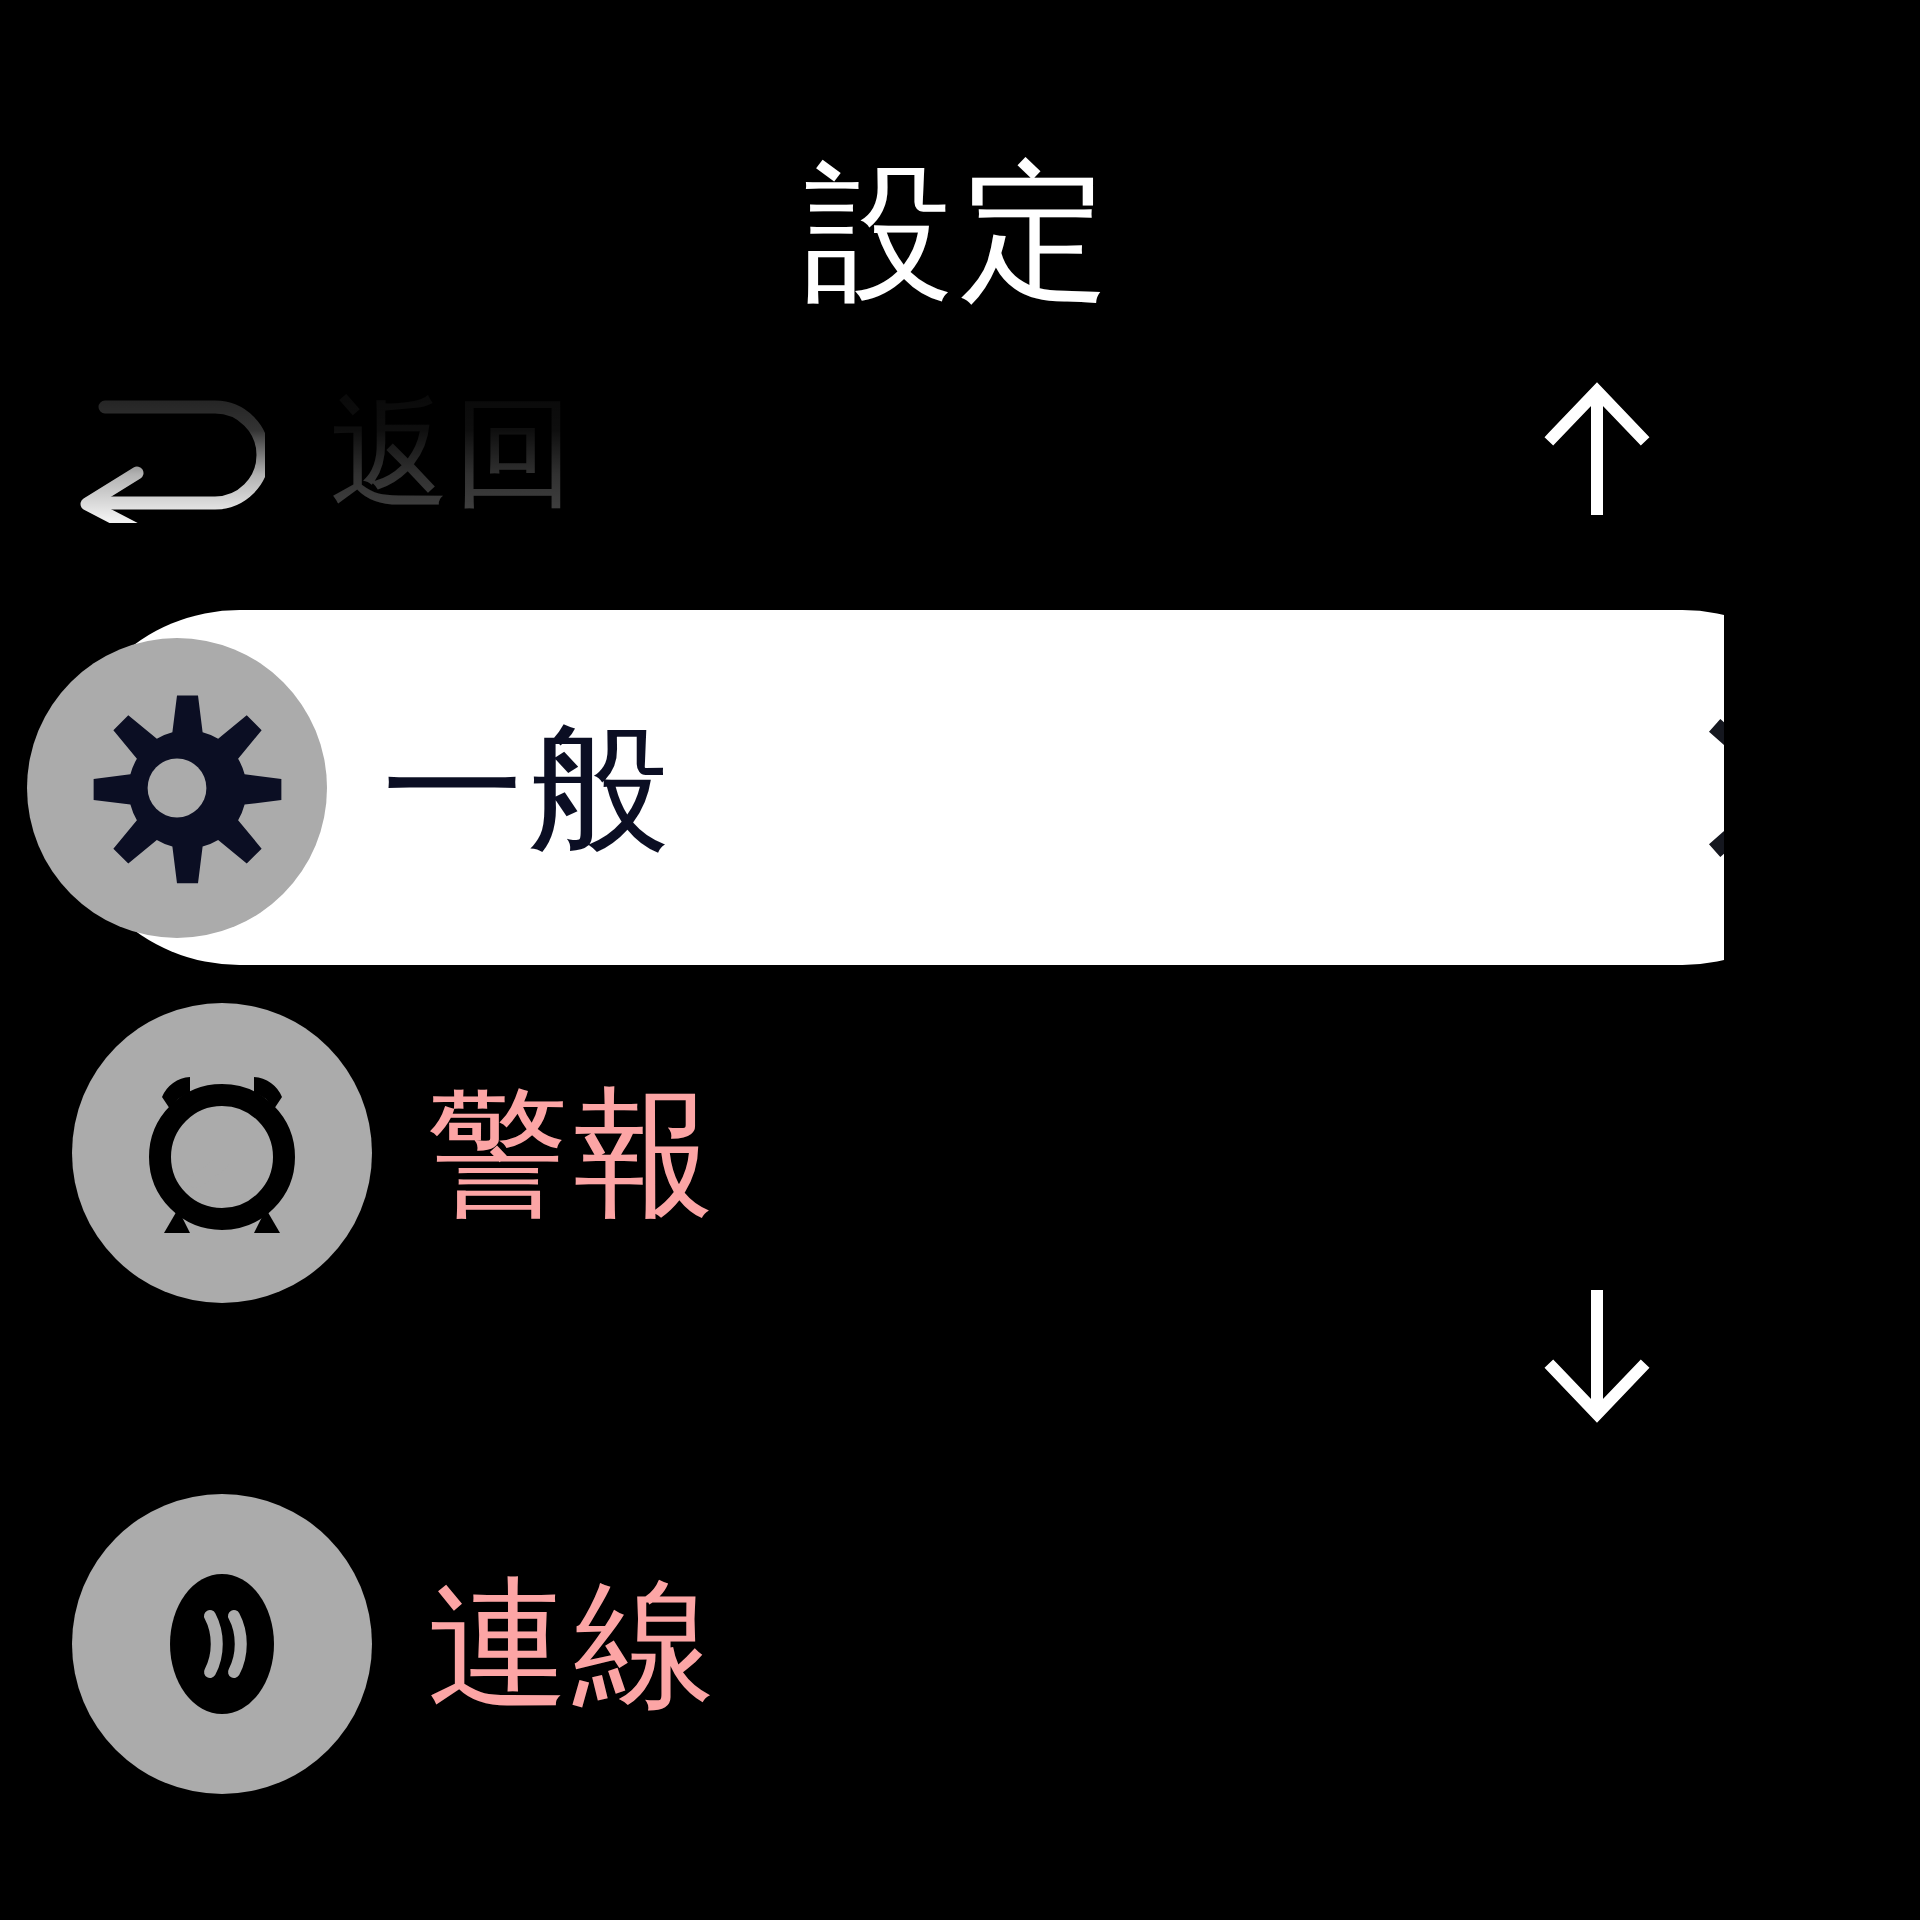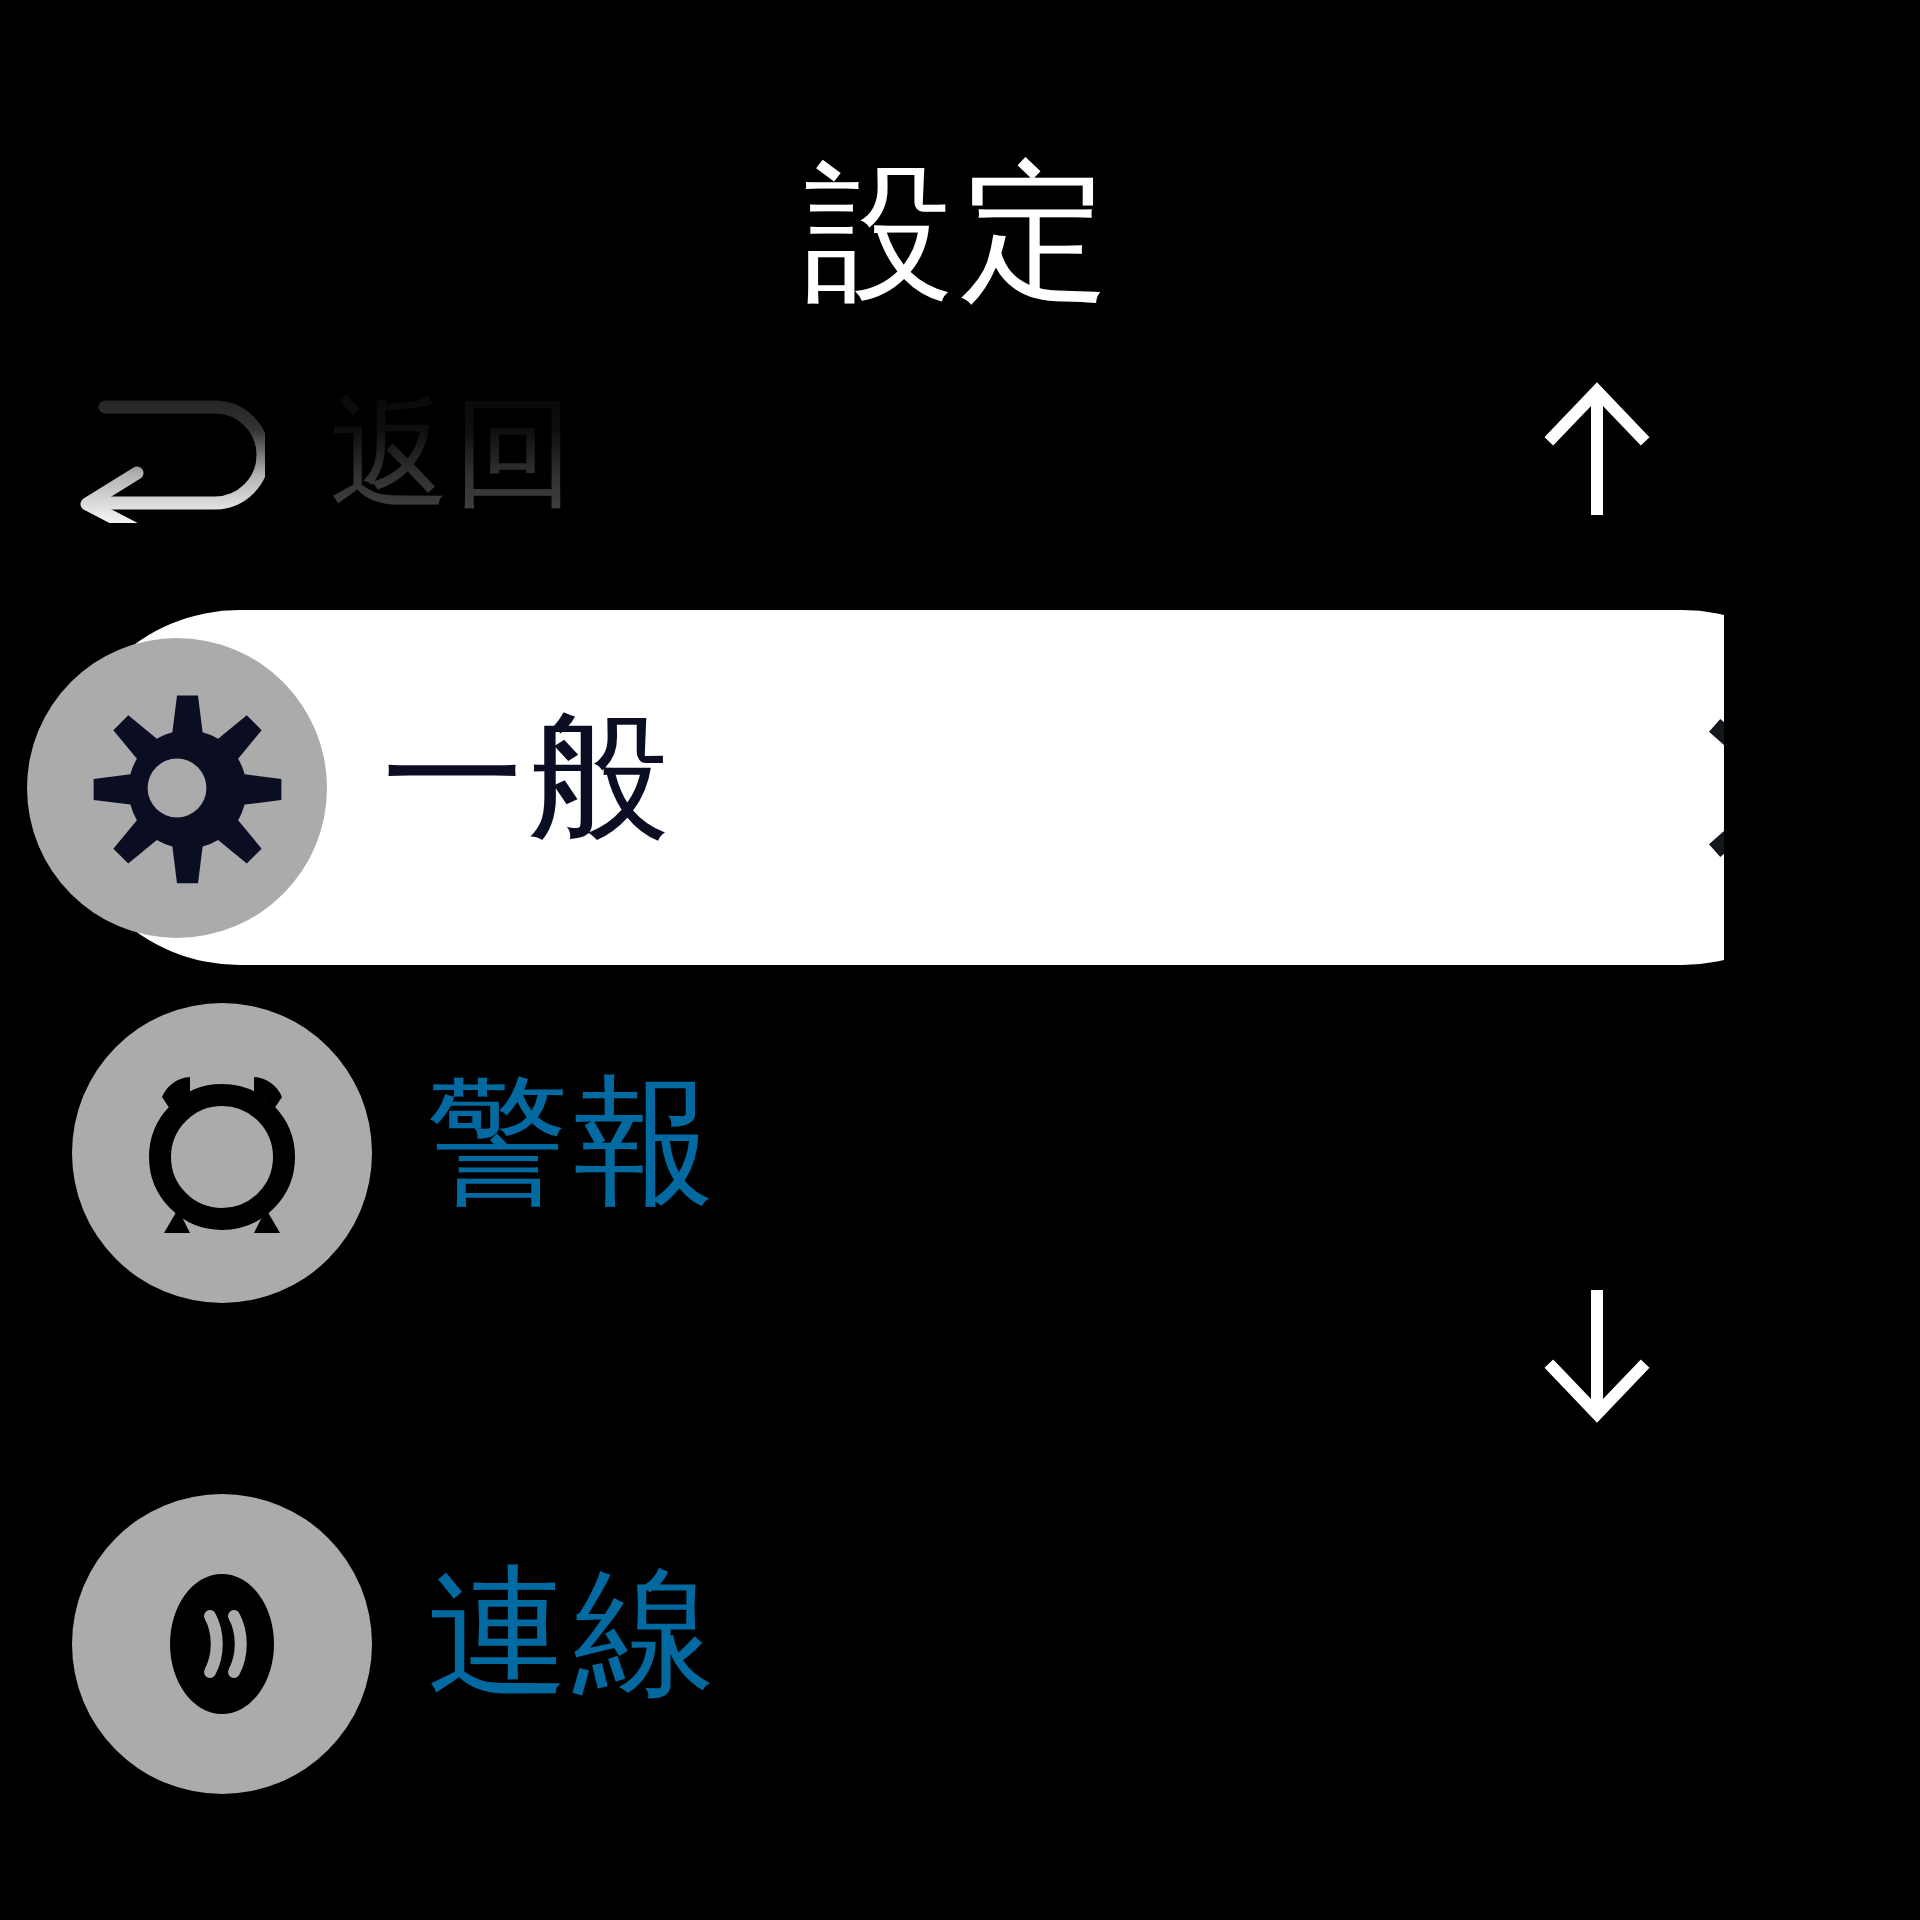--- a/index.html
+++ b/index.html
@@ -91,21 +91,20 @@
   .scroll-arrow svg { display: block; }
 
   
   .row {
     position: absolute;
     left: 0;
     width: 1920px;
     height: 355px;
     display: flex;
     align-items: center;
-    font-family: Liberation Mono, monospace;
   }
   #row-general { top: 610px; }
   #row-alarm   { top: 975px; }
   #row-connect { top: 1466px; }
 
   .row-pill {
     position: absolute;
     left: 62px;
     top: 0;
     width: 1798px;
@@ -135,21 +134,21 @@
   }
   .row-general .icon-circle { margin-left: 27px; }
   .icon-circle svg { display: block; }
 
   .row-label {
     margin-left: 55px;
     font-size: 142px;
     line-height: 160px;
     letter-spacing: 4px;
     white-space: nowrap;
-    color: #0369a1;
+    color: #fca5a5;
   }
   .row-general .row-label { color: #0b0e23; }
 
   .row-chevron {
     position: absolute;
     right: 112px;
     top: 50%;
     transform: translateY(-50%);
     display: flex;
     align-items: center;

